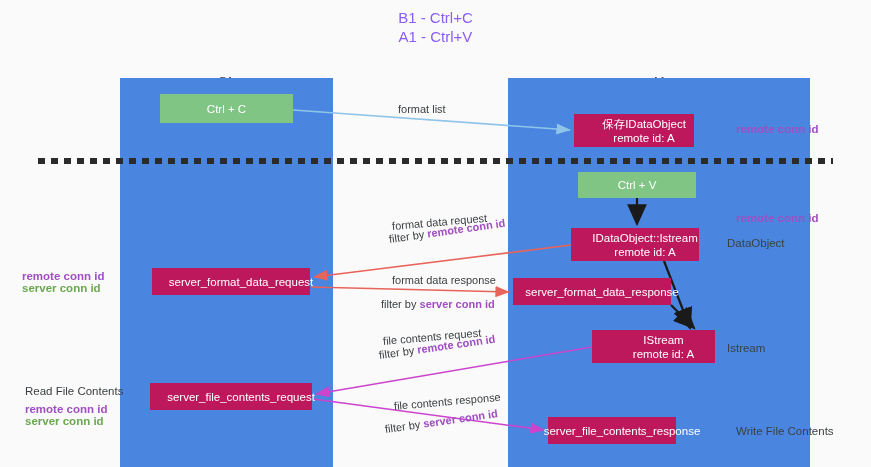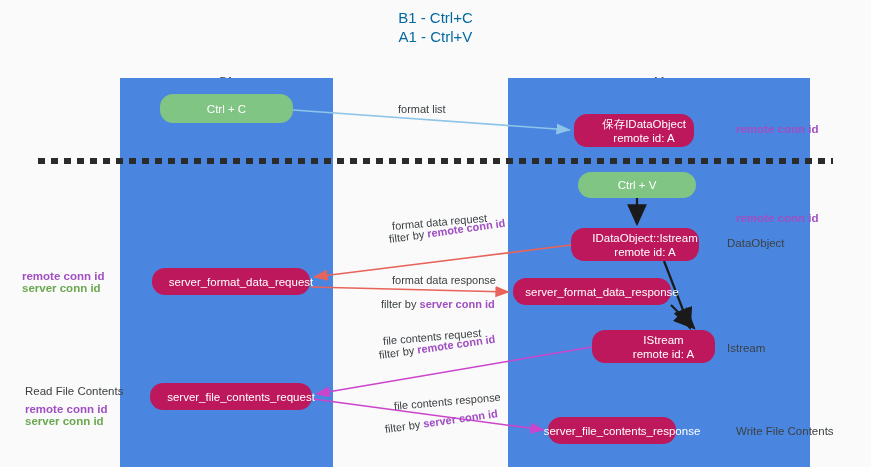--- a/index.html
+++ b/index.html
@@ -30,41 +30,40 @@
     white-space:pre;
   }
   #hdr-b1 { left:120px; top:46px; width:213px; }
   #hdr-a1 { left:508px; top:46px; width:302px; }
   .lane-header .l1 { display:block; }
   .lane-header .l2 { display:block; }
 
   
   #title {
     position:absolute; left:0; top:8px; width:871px;
-    text-align:center; font-size:15px; line-height:19px; color:#0369a1;
+    text-align:center; font-size:15px; line-height:19px; color:#8b5cf6;
   }
   #title span { display:block; }
 
   
   #divider {
     position:absolute; left:38px; top:158px; width:795px; height:6px;
     background-image: repeating-linear-gradient(to right,#2b2b2b 0 7px, rgba(0,0,0,0) 7px 13px);
   }
 
   
   .node {
     position:absolute;
     display:flex; flex-direction:column;
     align-items:center; justify-content:center;
     color:#ffffff;
     font-size:11.5px;
     line-height:14px;
     text-align:center;
     white-space:nowrap;
-    border-radius:13px;
   }
   .node.green  { background:#80c584; }
   .node.orange { background:#be185d;padding-left:20px; }
   .node .sub { display:block; }
 
   #n-ctrlc   { left:160px; top:94px;  width:133px; height:29px; }
   #n-save    { left:574px; top:114px; width:120px; height:33px; }
   #n-ctrlv   { left:578px; top:172px; width:118px; height:26px;justify-content:center; }
   #n-getdata { left:571px; top:228px; width:128px; height:33px; }
   #n-sfdreq  { left:152px; top:268px; width:158px; height:27px; }

